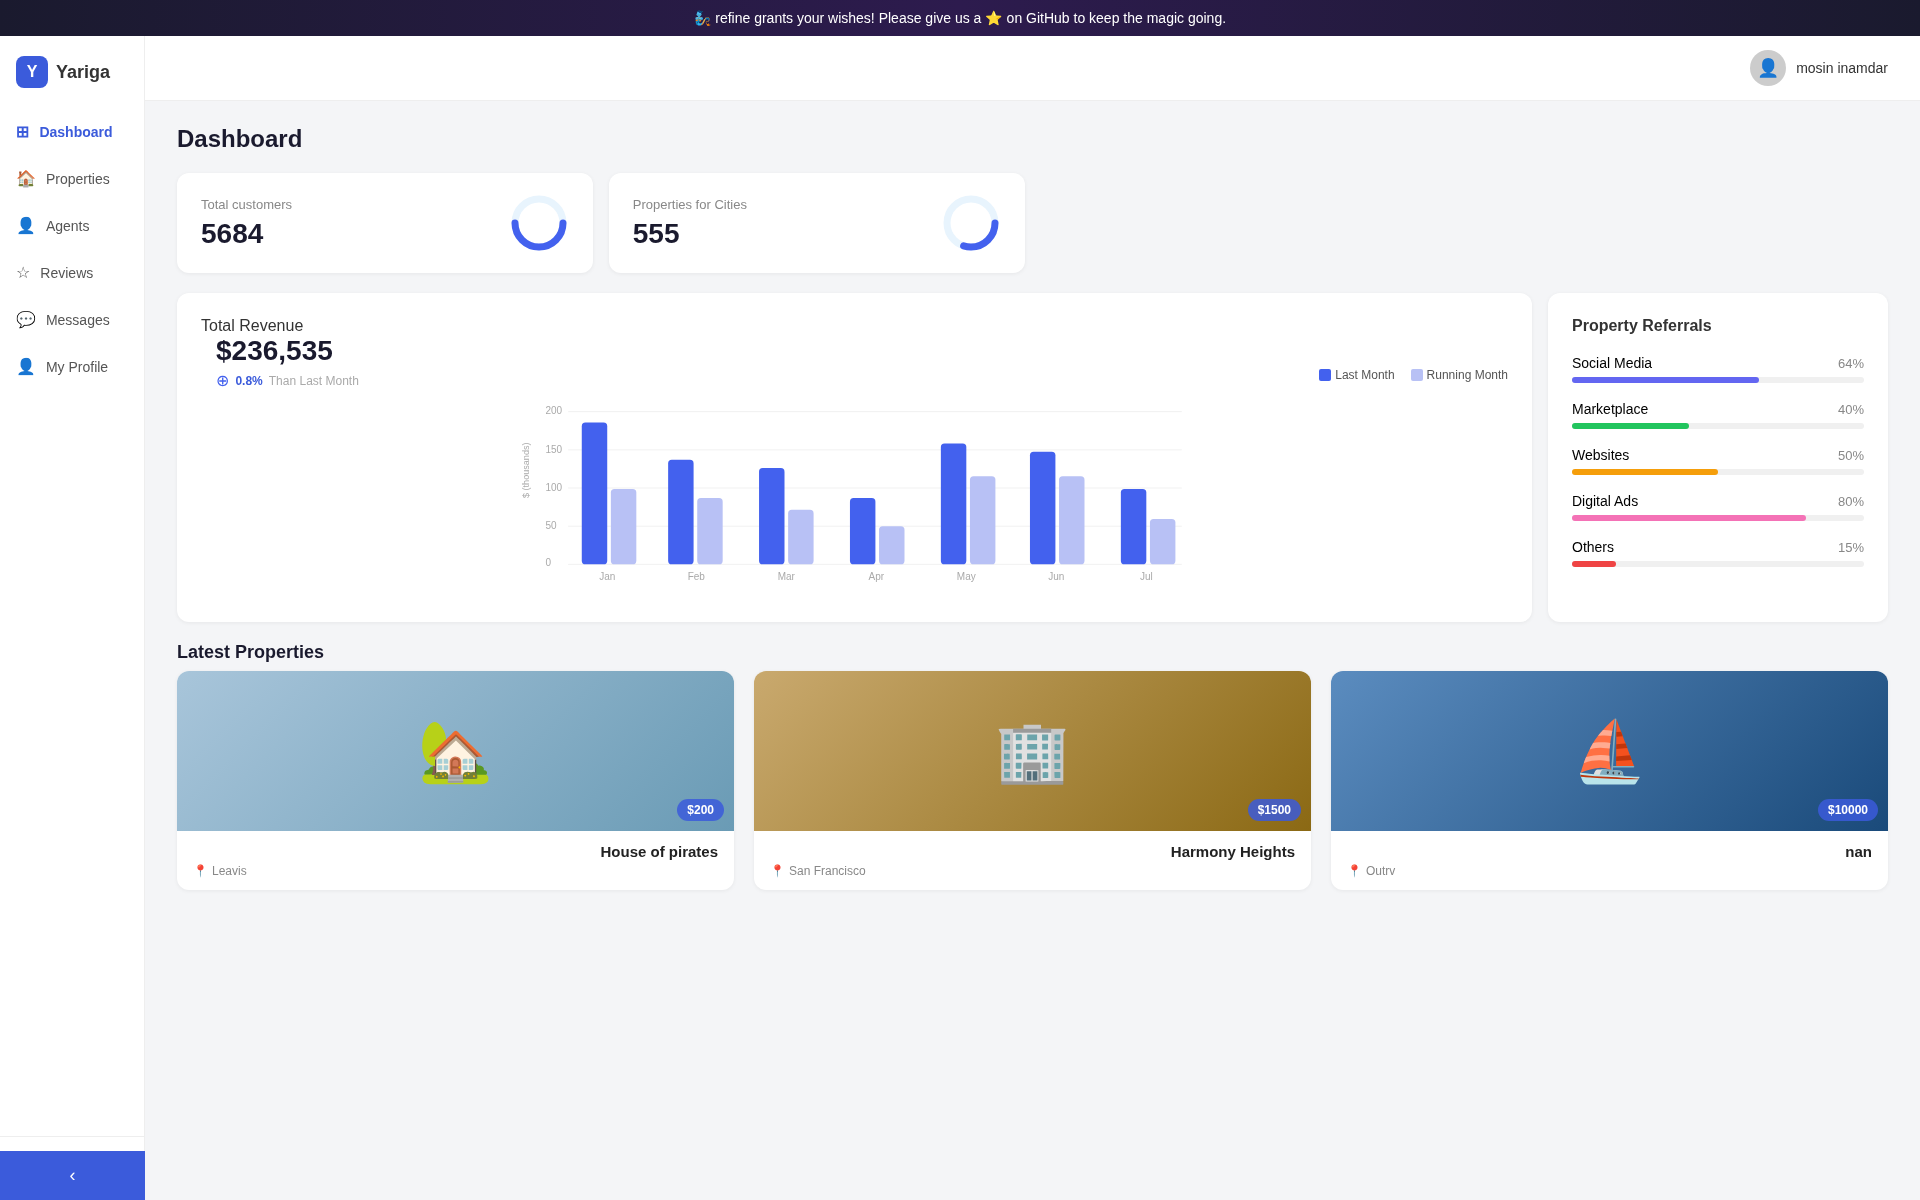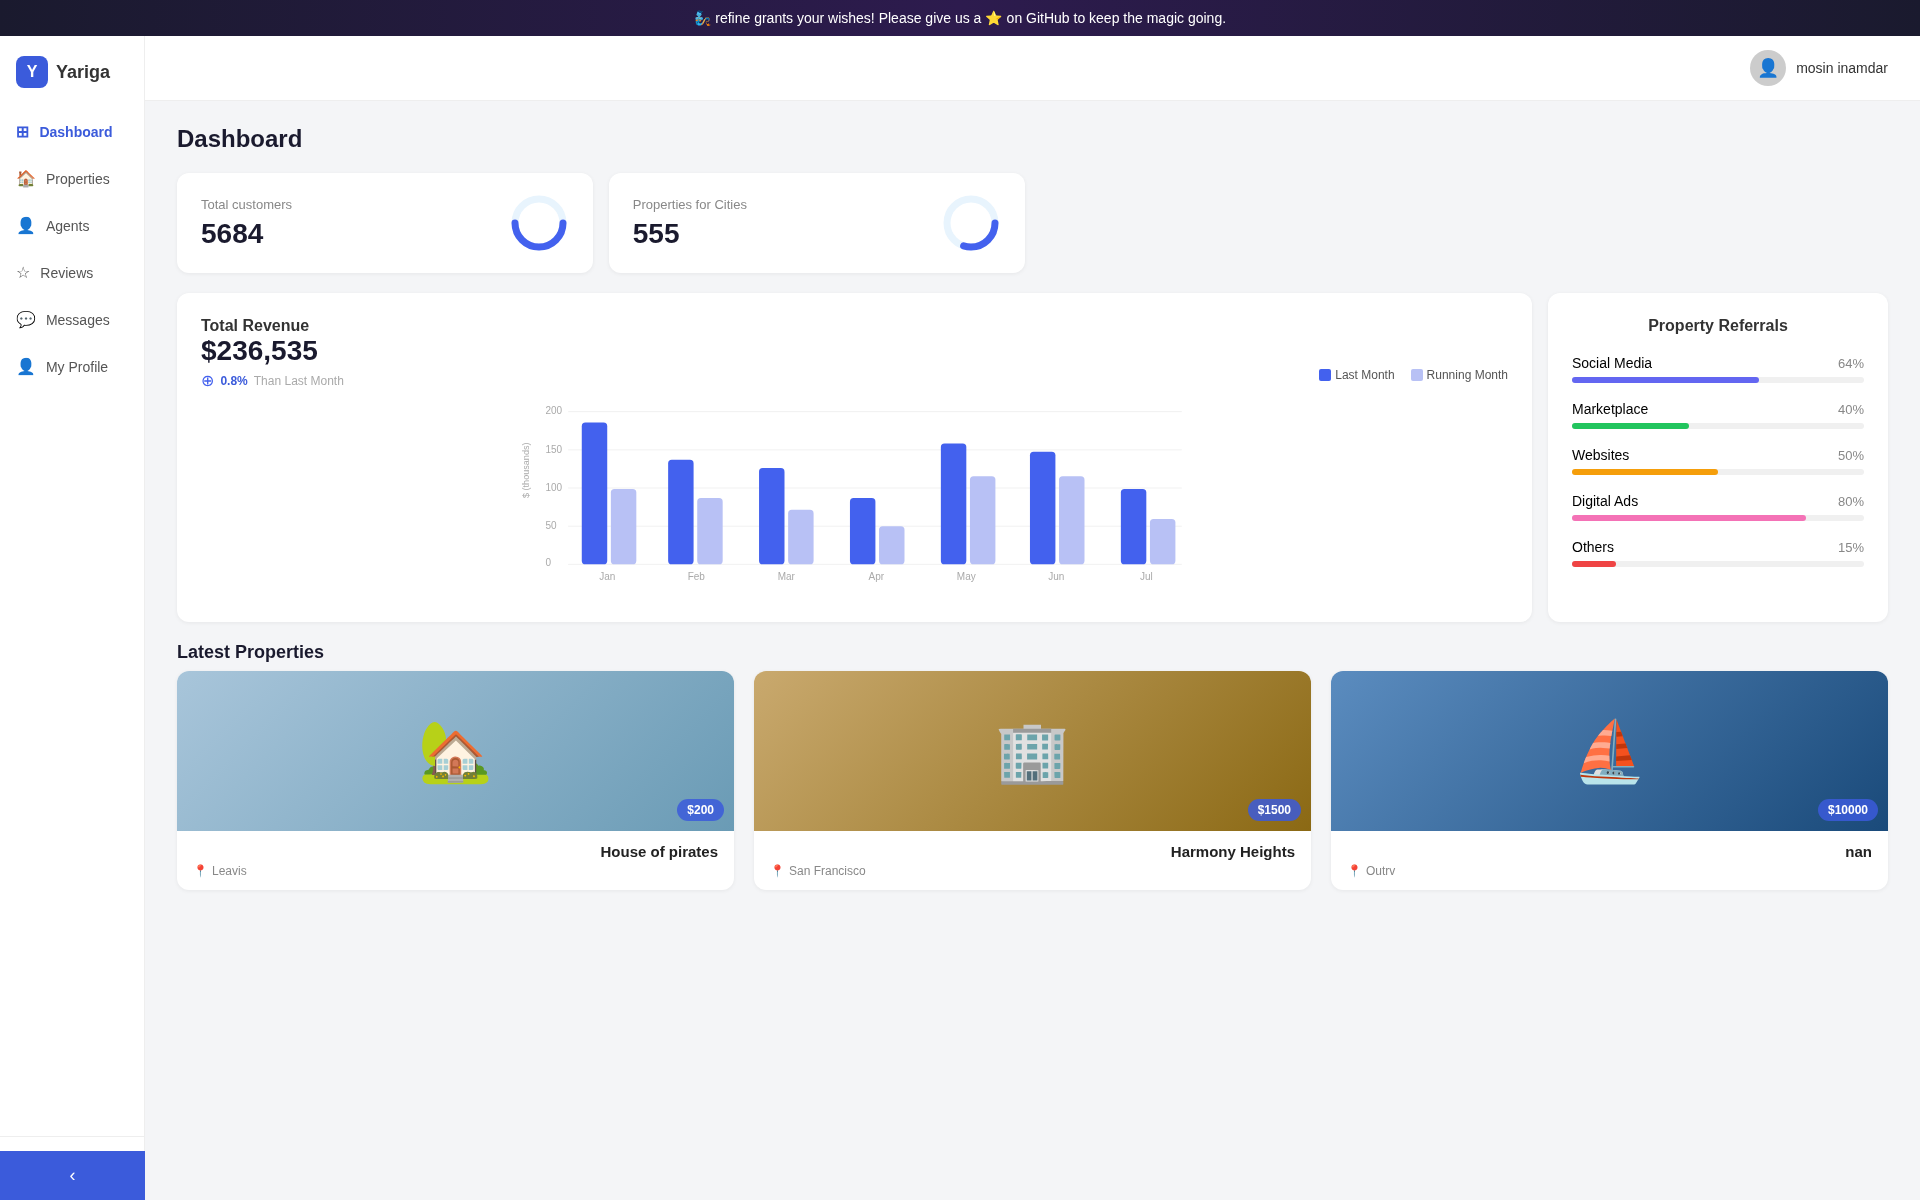--- a/index.html
+++ b/index.html
@@ -144,42 +144,41 @@
       margin-bottom: 20px;
     }
 
     
     .revenue-card {
       background: #fff;
       border-radius: 12px;
       padding: 24px;
       box-shadow: 0 1px 4px rgba(0,0,0,0.06);
     }
-    .revenue-title { font-size: 16px; font-weight: 700; color: #333; }
+    .revenue-title { font-size: 16px; font-weight: 400; color: #333; }
     .revenue-amount { font-size: 28px; font-weight: 700; color: #1a1a2e; margin-bottom: 4px; }
     .revenue-change { display: flex; align-items: center; gap: 6px; font-size: 12px; color: #3b5bdb; }
     .revenue-change-pct { font-weight: 600; }
     .revenue-change-label { color: #aaa; }
 
     
     .chart-legend { display: flex; gap: 16px; justify-content: flex-end; margin-bottom: 8px; }
     .legend-item { display: flex; align-items: center; gap: 4px; font-size: 12px; color: #555; }
     .legend-dot { width: 12px; height: 12px; border-radius: 2px; }
 
     
     .bar-chart-container { position: relative; height: 200px; margin-top: 8px; }
     .bar-chart-svg { width: 100%; height: 100%; }
 
     
     .referrals-card {
       background: #fff;
       border-radius: 12px;
       padding: 24px;
       box-shadow: 0 1px 4px rgba(0,0,0,0.06);
-      text-align: center;
     }
     .referrals-title { font-size: 16px; font-weight: 600; color: #333; margin-bottom: 20px; }
     .referral-item { margin-bottom: 18px; }
     .referral-row { display: flex; justify-content: space-between; align-items: center; margin-bottom: 6px; }
     .referral-label { font-size: 14px; color: #000000; }
     .referral-pct { font-size: 13px; color: #888; }
     .progress-bar-bg { background: #f0f0f0; border-radius: 4px; height: 6px; }
     .progress-bar-fill { border-radius: 4px; height: 6px; }
 
     
@@ -306,21 +305,21 @@
               <circle cx="30" cy="30" r="24" fill="none" stroke="#4361ee" stroke-width="7" stroke-dasharray="83 168" stroke-dashoffset="38" stroke-linecap="round"></circle>
             </svg>
           </div>
         </div>
       </div>
 
       <div class="bottom-row">
 
         <div class="revenue-card">
           <div class="revenue-title">Total Revenue</div>
-          <div style="display:flex; align-items:flex-end; justify-content:space-between; margin-bottom:4px;">
+          <div style="display:flex; align-items:flex-end; justify-content:space-between; margin-bottom:4px;margin-left:15px;">
             <div>
               <div class="revenue-amount">$236,535</div>
               <div class="revenue-change">
                 <span style="color:#4361ee; font-size:16px;">⊕</span>
                 <span class="revenue-change-pct">0.8%</span>
                 <span class="revenue-change-label">Than Last Month</span>
               </div>
             </div>
             <div class="chart-legend">
               <div class="legend-item">

